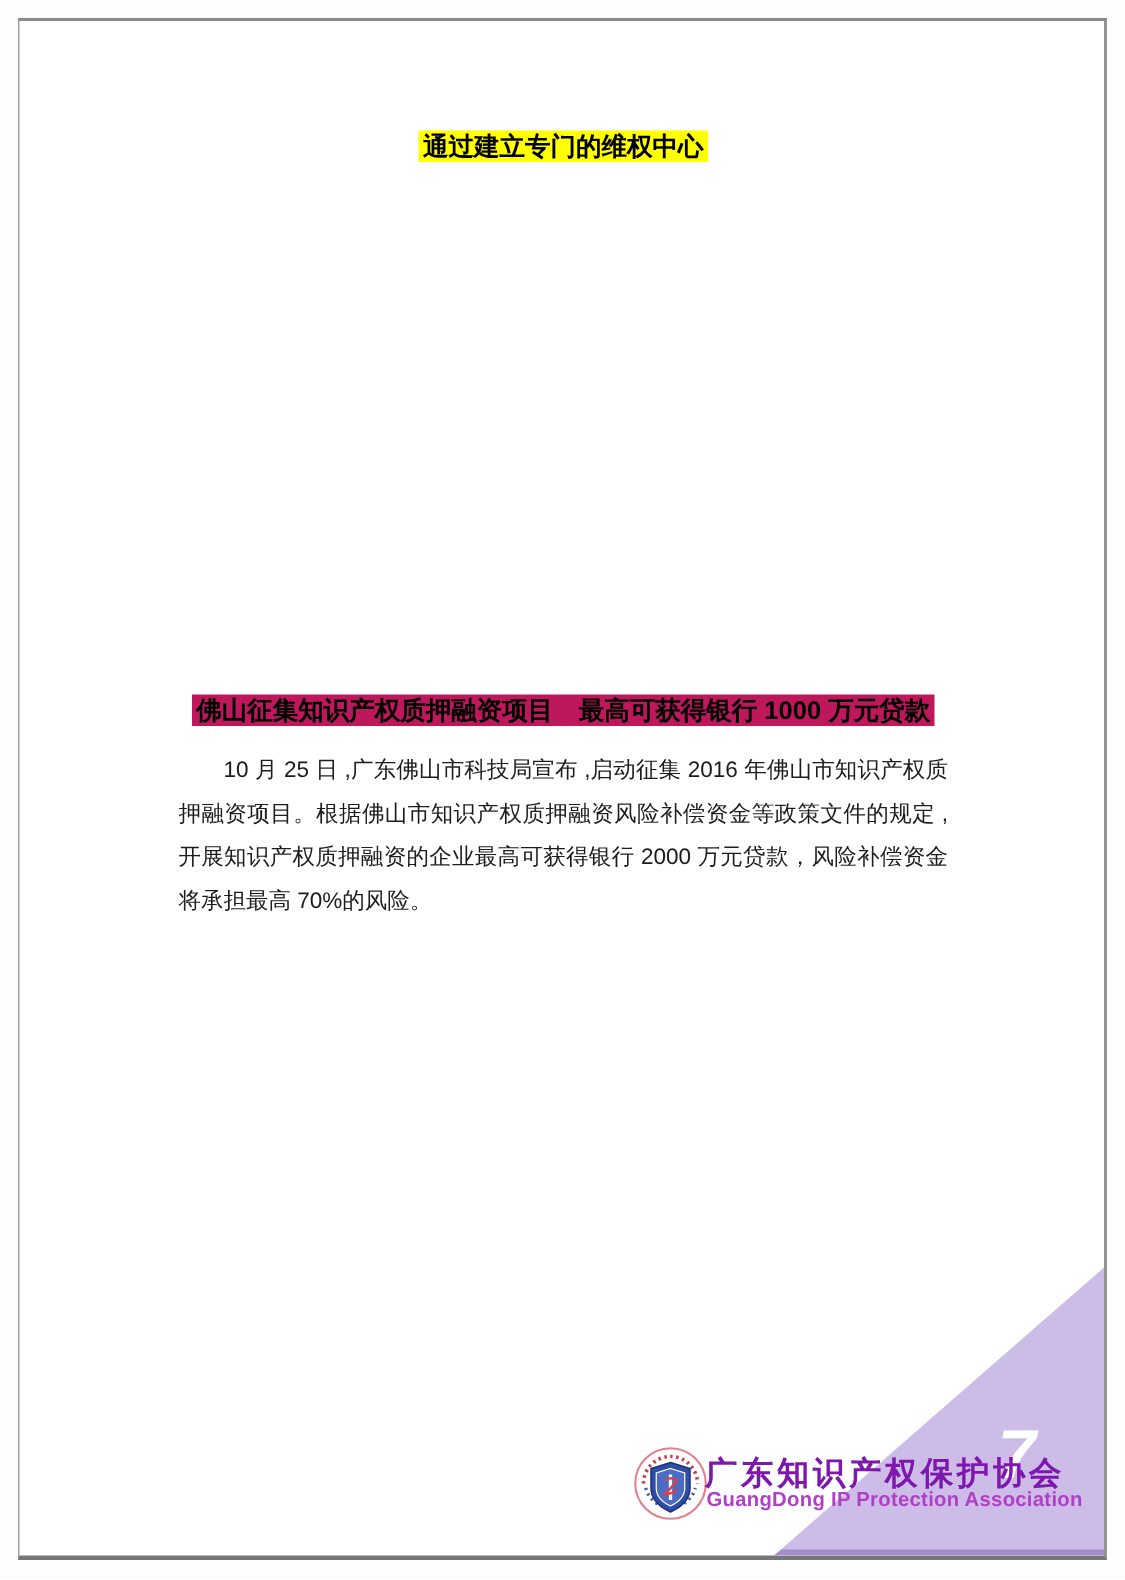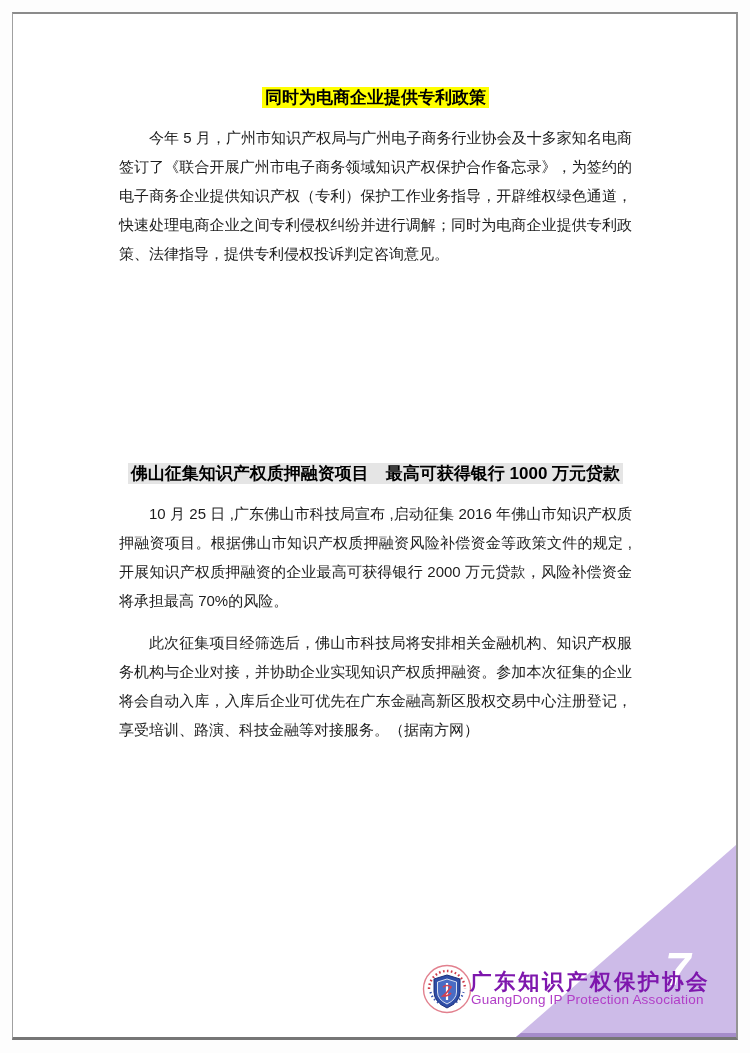--- a/index.html
+++ b/index.html
@@ -69,47 +69,45 @@
     left:457px; top:0px;
     font-size:21.5px;
     font-weight:bold;
     letter-spacing:2.5px;
     white-space:nowrap;
   }
   .org-en {
     position:absolute;
     left:458px; top:25px;
     font-size:13.5px;
-    font-weight:400;
+    font-weight:700;
     letter-spacing:0.2px;
     white-space:nowrap;
   }
 </style>
 </head>
 <body>
 
 <div class="canvas">
   <div class="sheet">
 
     <svg class="corner-triangle" viewBox="0 0 220 192" preserveAspectRatio="none">
       <polygon points="220,0 220,192 0,192" fill="#cdbbe8"></polygon>
       <polygon points="5,188 220,188 220,192 0,192" fill="#a58cca"></polygon>
     </svg>
 
     <div class="page-number" style="color: rgb(255, 255, 255);">7</div>
 
     <section class="article article-1">
-      <h2 class="headline"><span class="hl" style="background-color: rgb(255, 255, 0);">同时为电商企业提供专利政策</span></h2>
-      <p>今年 5 月，广州市知识产权局与广州电子商务行业协会及十多家知名电商签订了《联合开展广州市电子商务领域知识产权保护合作备忘录》，为签约的电子商务企业提供知识产权（专利）保护工作业务指导，开辟维权绿色通道，快速处理电商企业之间专利侵权纠纷并进行调解；同时为电商企业提供专利政策、法律指导，提供专利侵权投诉判定咨询意见。</p>
+      <h2 class="headline"><span class="hl" style="background-color: rgb(255, 255, 0);">通过建立专门的维权中心</span></h2>
     </section>
 
     <section class="article article-2">
-      <h2 class="headline"><span class="hl" style="background-color: #e5e5e5;">佛山征集知识产权质押融资项目　最高可获得银行 1000 万元贷款</span></h2>
+      <h2 class="headline"><span class="hl" style="background-color: #be185d;">佛山征集知识产权质押融资项目　最高可获得银行 1000 万元贷款</span></h2>
       <p>10 月 25 日 ,广东佛山市科技局宣布 ,启动征集 2016 年佛山市知识产权质押融资项目。根据佛山市知识产权质押融资风险补偿资金等政策文件的规定 ,开展知识产权质押融资的企业最高可获得银行 2000 万元贷款，风险补偿资金将承担最高 70%的风险。</p>
-      <p>此次征集项目经筛选后，佛山市科技局将安排相关金融机构、知识产权服务机构与企业对接，并协助企业实现知识产权质押融资。参加本次征集的企业将会自动入库，入库后企业可优先在广东金融高新区股权交易中心注册登记，享受培训、路演、科技金融等对接服务。（据南方网）</p>
     </section>
 
     <footer class="footer">
       <svg class="logo" viewBox="0 0 50 54">
 
         <circle cx="25" cy="27" r="23.5" fill="#ffffff" stroke="#e2808e" stroke-width="1.4"></circle>
 
         <path d="M 7,27 A 18 18 0 0 1 43,27" fill="none" stroke="#cc3a4a" stroke-width="2.4" stroke-dasharray="1.6 2.4"></path>
 
         <path d="M 8.5,30 A 17 17 0 0 0 41.5,30" fill="none" stroke="#3a56b0" stroke-width="2.2" stroke-dasharray="1.4 2.6"></path>

